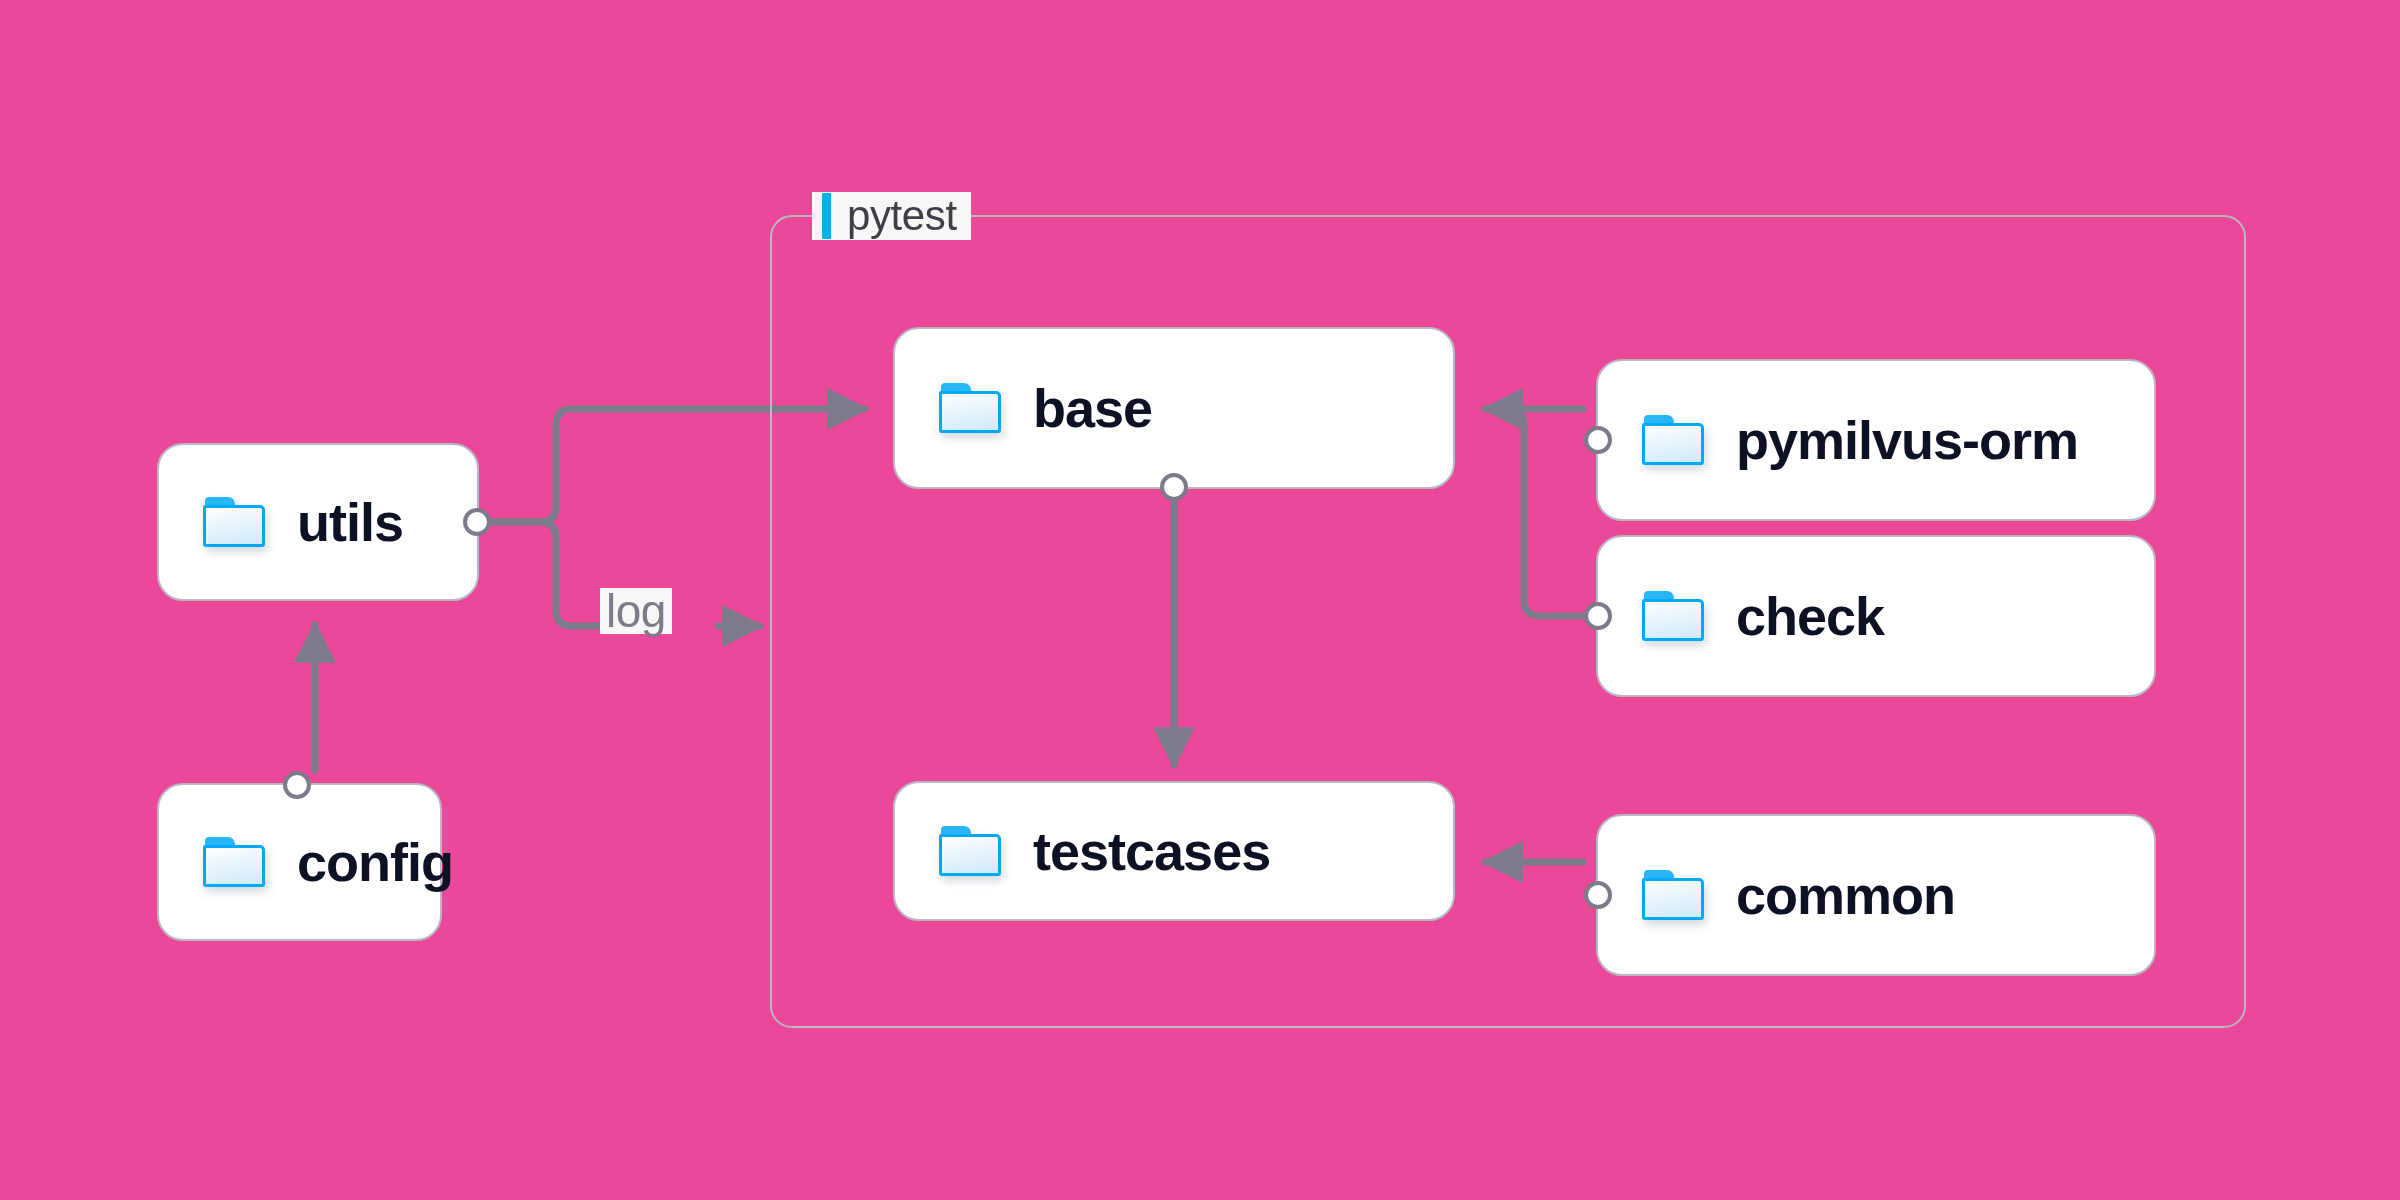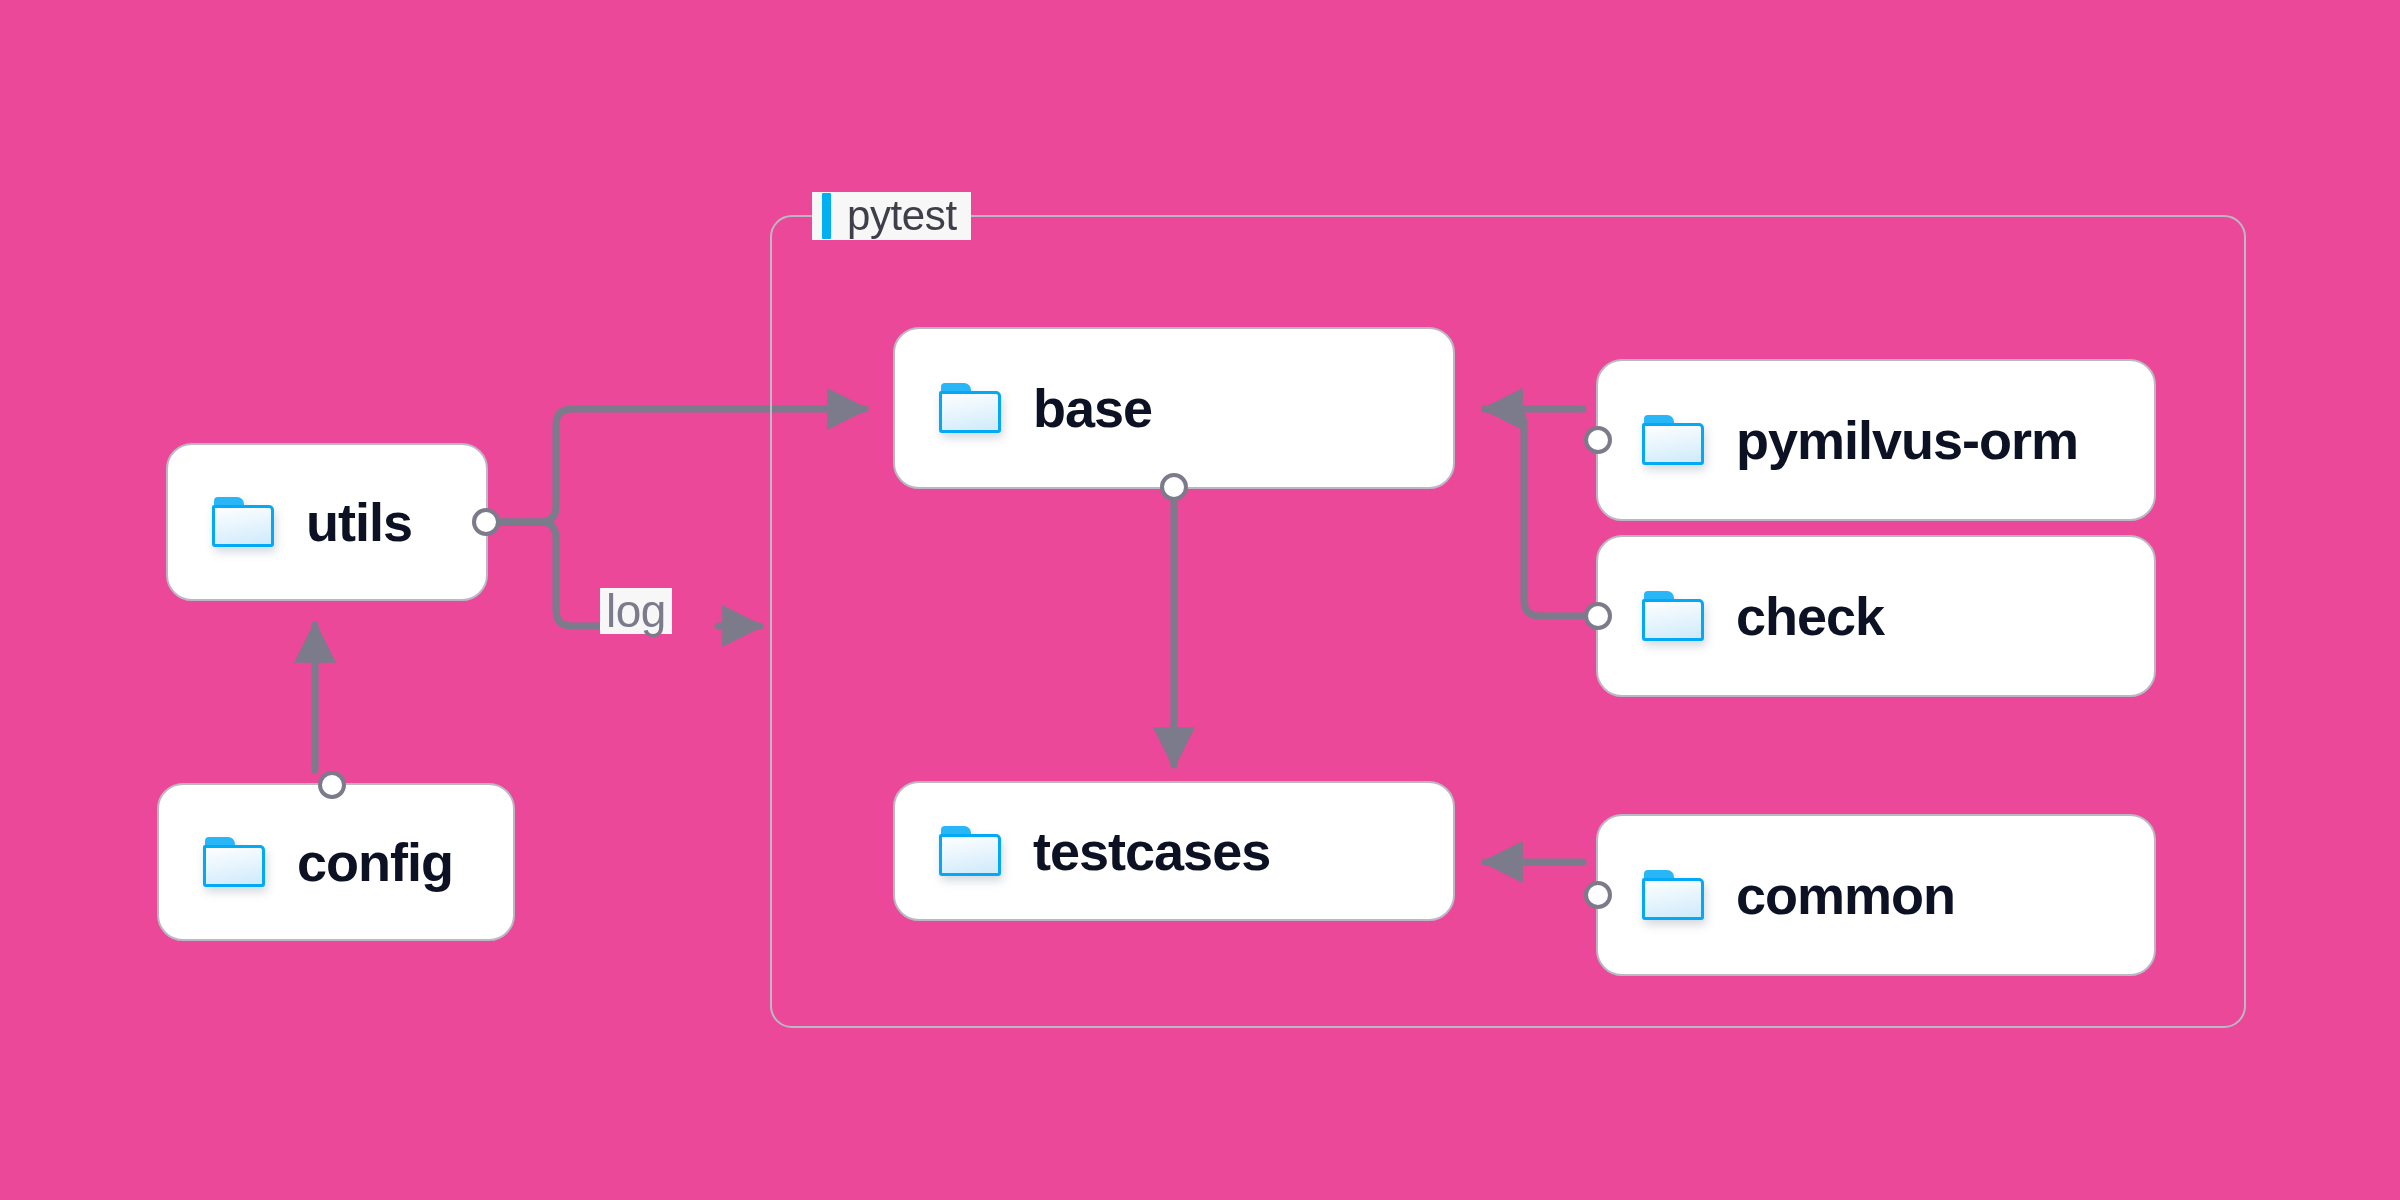--- a/index.html
+++ b/index.html
@@ -163,31 +163,31 @@
 
   <div class="group" style="left:770px; top:215px; width:1476px; height:813px;">
   </div>
   <div class="group-label" style="left:812px; top:192px; height:48px;">
     <span class="bar"></span>
     <span class="txt">pytest</span>
   </div>
 
   <div class="edge-label" style="left:600px; top:588px;">log</div>
 
-  <div class="node" style="left:166px; top:443px; width:322px; height:158px;">
+  <div class="node" style="left:157px; top:443px; width:322px; height:158px;">
     <span class="folder">
       <span class="tab"></span>
         <span class="body"></span>
     </span>
     <span class="label">utils</span>
     <span class="handle" style="right:-14px; top:50%; margin-top:-14px;"></span>
 
   </div>
 
-  <div class="node" style="left:157px; top:783px; width:358px; height:158px;">
+  <div class="node" style="left:157px; top:783px; width:285px; height:158px;">
     <span class="folder">
       <span class="tab"></span>
         <span class="body"></span>
     </span>
     <span class="label">config</span>
     <span class="handle" style="left:49%; margin-left:-14px; top:-14px;"></span>
   </div>
 
   <div class="node" style="left:893px; top:327px; width:562px; height:162px;">
     <span class="folder">

